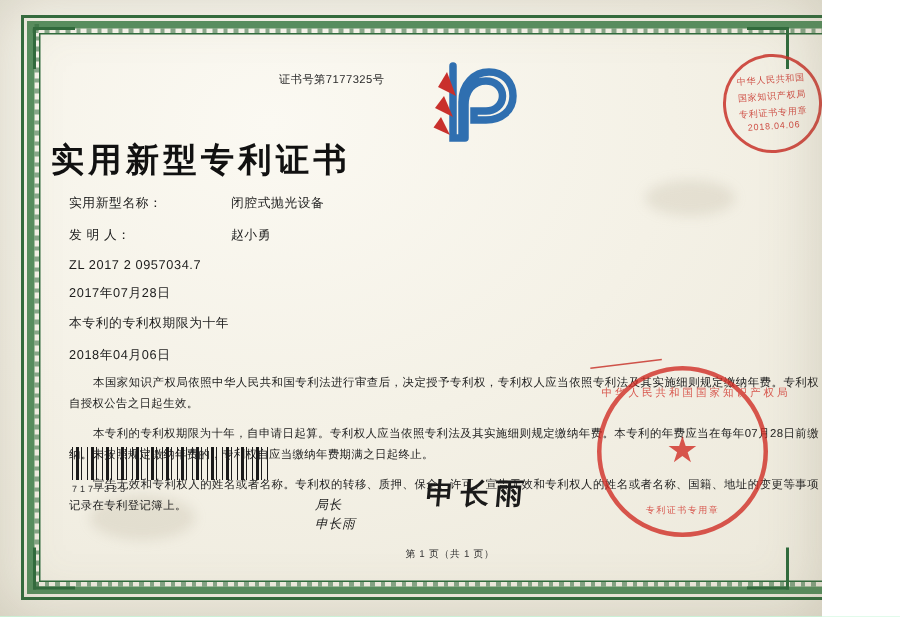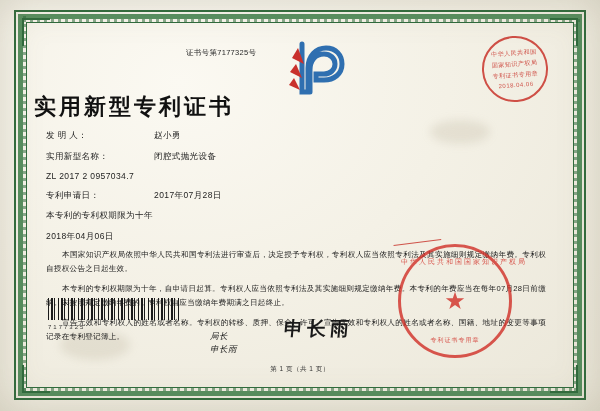--- a/index.html
+++ b/index.html
@@ -5,21 +5,21 @@
   html, body {
     margin: 0;
     padding: 0;
     background: #ffffff;
   }
   body {
     font-family: "Liberation Sans", sans-serif;
   }
   #page {
     position: relative;
-    width: 600px;
+    width: 548px;
     height: 411px;
     overflow: hidden;
     background: #86efac;
   }
   
   .paper {
     position: absolute;
     left: 0; top: 0;
     width: 600px; height: 411px;
     background:
@@ -316,32 +316,31 @@
       <div class="seal-line l1">中华人民共和国</div>
       <div class="seal-line l2">国家知识产权局</div>
       <div class="seal-line l3">专利证书专用章</div>
       <div class="seal-line l4">2018.04.06</div>
     </div>
 
     <div class="doc-title">实用新型专利证书</div>
 
     <div class="fields">
       <div class="field-row">
+        <span class="field-label">实用新型名称：</span>
+        <span class="field-value">闭腔式抛光设备</span>
+      </div>
+      <div class="field-row">
         <span class="field-label">发 明 人：</span>
         <span class="field-value">赵小勇</span>
       </div>
       <div class="field-row">
-        <span class="field-label">实用新型名称：</span>
-        <span class="field-value">闭腔式抛光设备</span>
-      </div>
-      <div class="field-row">
         <span class="field-value">ZL 2017 2 0957034.7</span>
       </div>
       <div class="field-row">
-        <span class="field-label">专利申请日：</span>
         <span class="field-value">2017年07月28日</span>
       </div>
       <div class="field-row">
         <span class="field-value">本专利的专利权期限为十年</span>
       </div>
       <div class="field-row">
         <span class="field-value">2018年04月06日</span>
       </div>
     </div>
 

